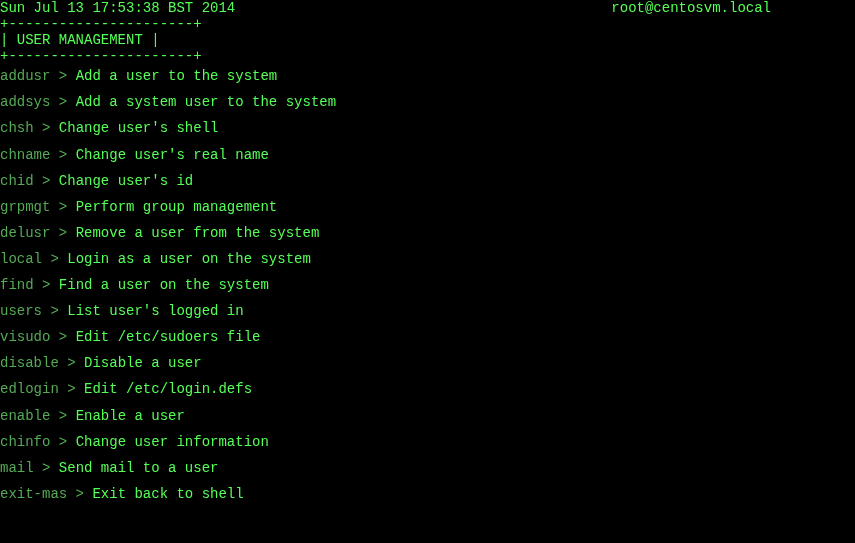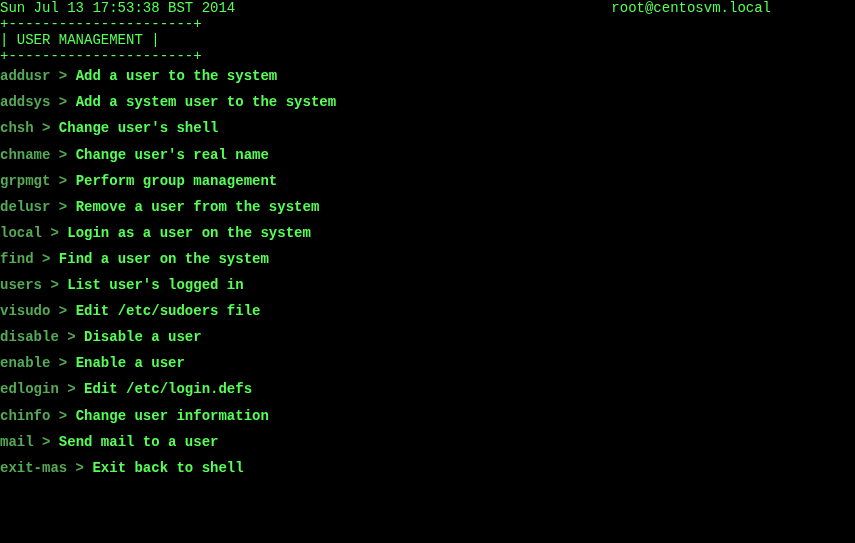--- a/index.html
+++ b/index.html
@@ -22,21 +22,20 @@
     }
     .menu-box {
       line-height: 1.15;
     }
     .menu-items {
       margin-top: 4px;
     }
     .menu-item {
       margin-bottom: 10px;
       line-height: 1.15;
-      font-weight: bold;
     }
     .cmd {
       color: #55aa55;
     }
     .desc {
       color: #55ff55;
     }
     .sep {
       color: #55aa55;
     }
@@ -53,25 +52,26 @@
   <div class="bright-green">+----------------------+</div>
   <div class="bright-green">|    USER MANAGEMENT   |</div>
   <div class="bright-green">+----------------------+</div>
 </div>
 
 <div class="menu-items">
   <div class="menu-item"><span class="cmd">addusr</span><span class="sep"> &gt; </span><span class="desc">Add a user to the system</span></div>
   <div class="menu-item"><span class="cmd">addsys</span><span class="sep"> &gt; </span><span class="desc">Add a system user to the system</span></div>
   <div class="menu-item"><span class="cmd">chsh</span><span class="sep"> &gt; </span><span class="desc">Change user's shell</span></div>
   <div class="menu-item"><span class="cmd">chname</span><span class="sep"> &gt; </span><span class="desc">Change user's real name</span></div>
+  <div class="menu-item"><span class="cmd">chid</span><span class="sep"> &gt; </span><span class="desc">Change user's id</span></div>
   <div class="menu-item"><span class="cmd">grpmgt</span><span class="sep"> &gt; </span><span class="desc">Perform group management</span></div>
   <div class="menu-item"><span class="cmd">delusr</span><span class="sep"> &gt; </span><span class="desc">Remove a user from the system</span></div>
   <div class="menu-item"><span class="cmd">local</span><span class="sep"> &gt; </span><span class="desc">Login as a user on the system</span></div>
   <div class="menu-item"><span class="cmd">find</span><span class="sep"> &gt; </span><span class="desc">Find a user on the system</span></div>
   <div class="menu-item"><span class="cmd">users</span><span class="sep"> &gt; </span><span class="desc">List user's logged in</span></div>
   <div class="menu-item"><span class="cmd">visudo</span><span class="sep"> &gt; </span><span class="desc">Edit /etc/sudoers file</span></div>
   <div class="menu-item"><span class="cmd">disable</span><span class="sep"> &gt; </span><span class="desc">Disable a user</span></div>
+  <div class="menu-item"><span class="cmd">edlogin</span><span class="sep"> &gt; </span><span class="desc">Edit /etc/login.defs</span></div>
   <div class="menu-item"><span class="cmd">enable</span><span class="sep"> &gt; </span><span class="desc">Enable a user</span></div>
-  <div class="menu-item"><span class="cmd">edlogin</span><span class="sep"> &gt; </span><span class="desc">Edit /etc/login.defs</span></div>
   <div class="menu-item"><span class="cmd">chinfo</span><span class="sep"> &gt; </span><span class="desc">Change user information</span></div>
   <div class="menu-item"><span class="cmd">mail</span><span class="sep"> &gt; </span><span class="desc">Send mail to a user</span></div>
   <div class="menu-item"><span class="cmd">exit-mas</span><span class="sep"> &gt; </span><span class="desc">Exit back to shell</span></div>
 </div>
 
 </body></html>

